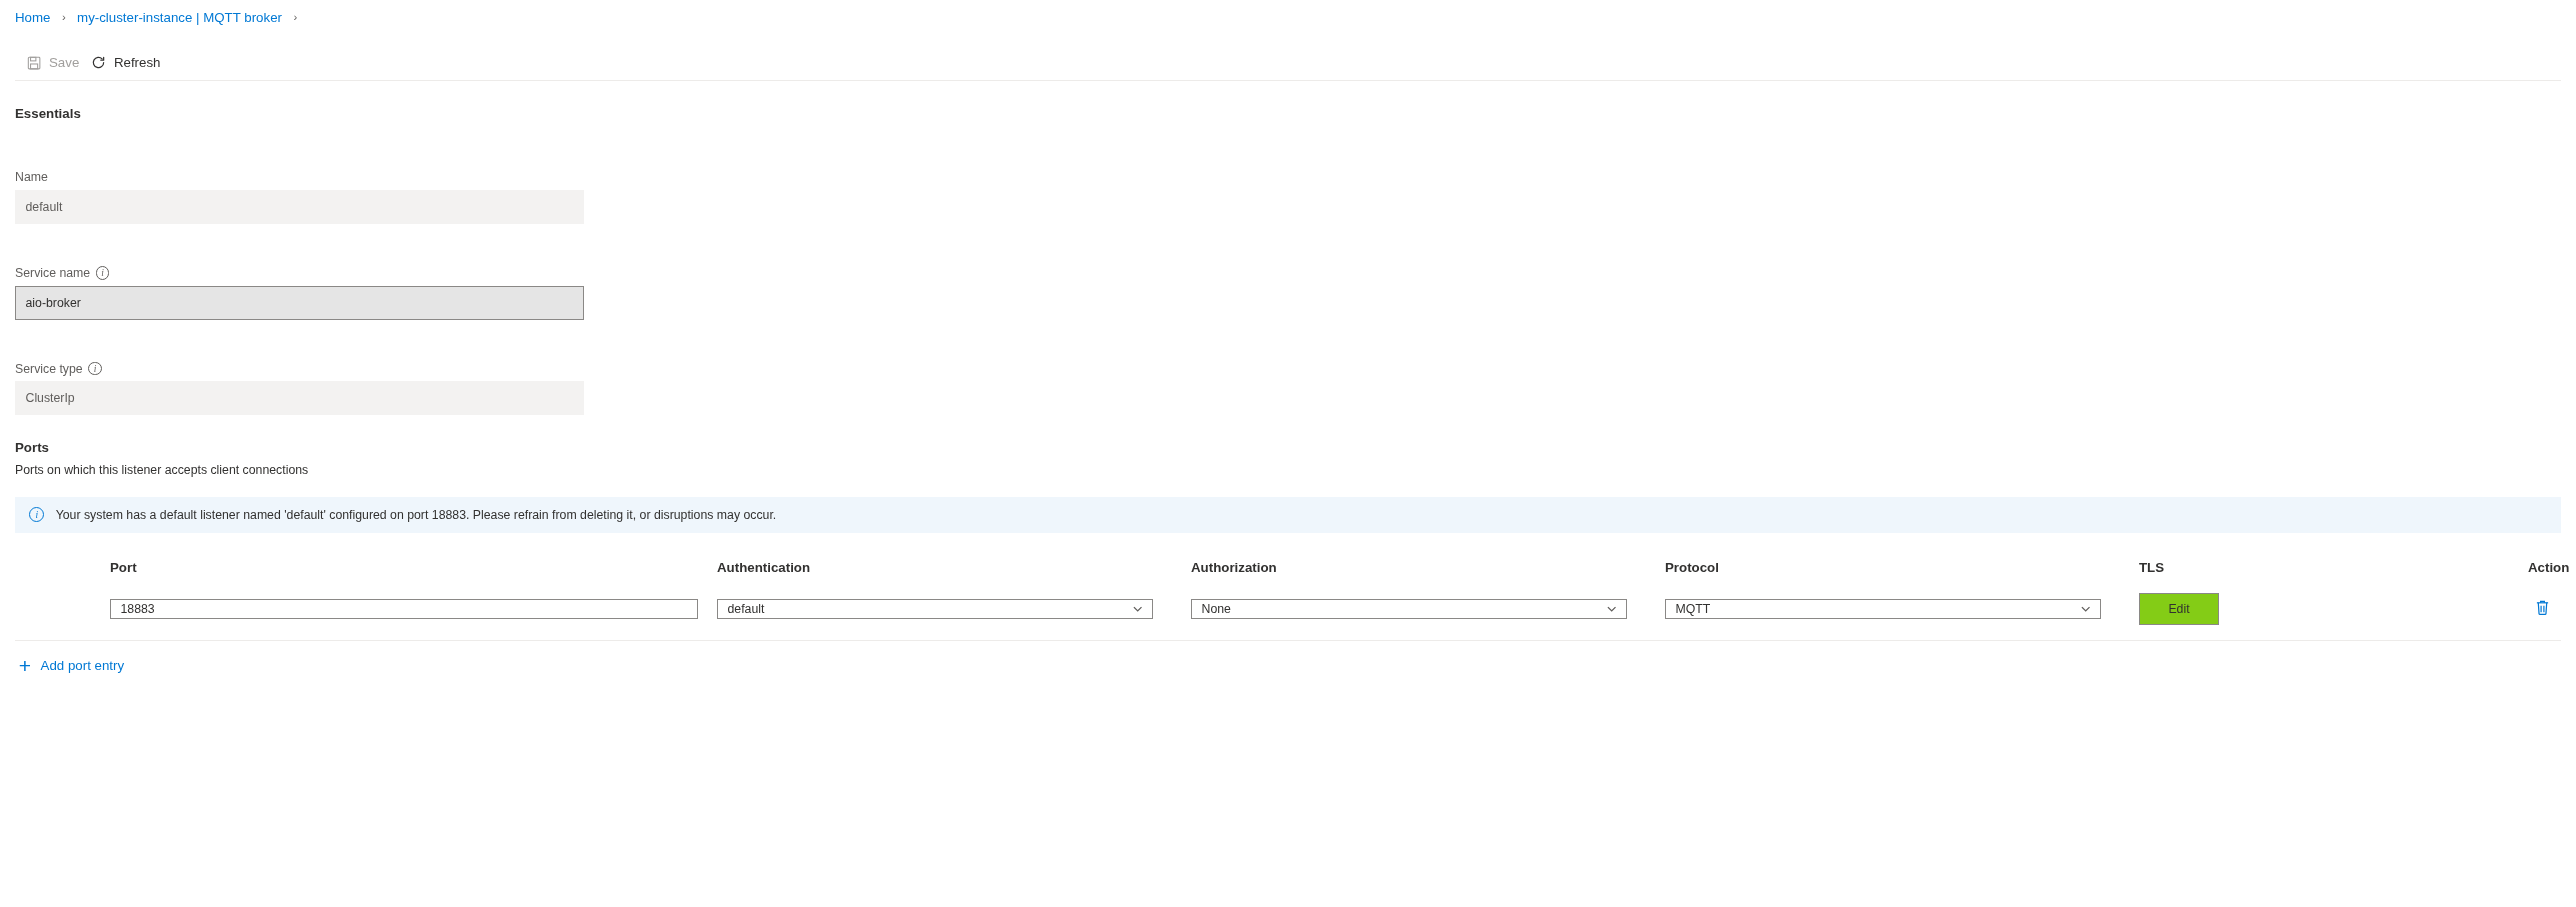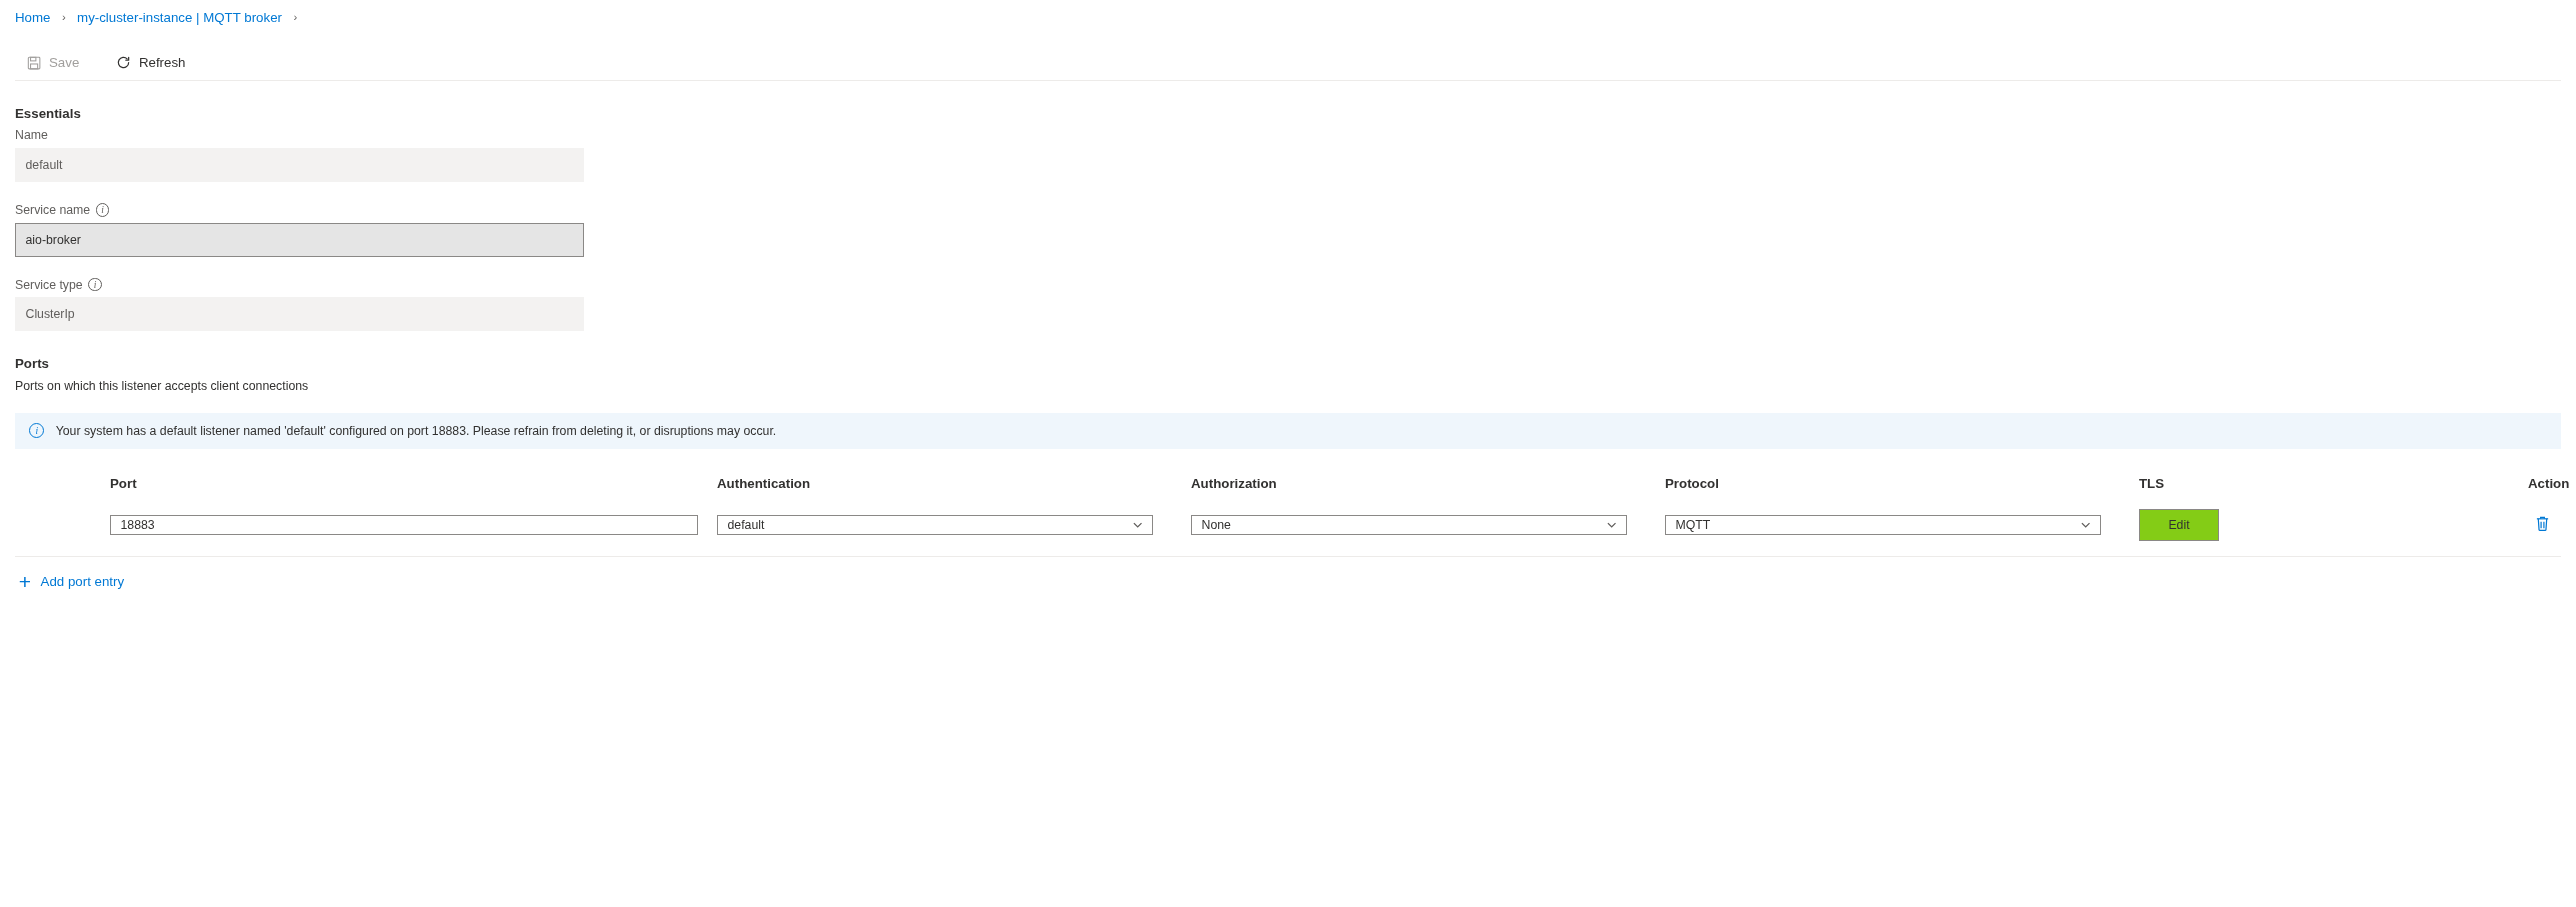--- a/index.html
+++ b/index.html
@@ -30,21 +30,21 @@
     gap: 17px;
     padding: 5.7px 0 11.4px 0;
   }
   .page-title { font-size: 26.5px; font-weight: 600; color: #323130; }
   .more-dots { color: #605e5c; font-size: 17px; cursor: pointer; letter-spacing: 1.9px; }
 
   
   .toolbar {
     display: flex;
     align-items: center;
-    gap: 37px;
+    gap: 12px;
     padding: 25px 0 9.5px 11.4px;
     border-bottom: 0.9px solid #edebe9;
   }
   .tool-btn {
     display: flex;
     align-items: center;
     gap: 7.6px;
     font-size: 13.3px;
     color: #323130;
     cursor: pointer;
@@ -53,21 +53,21 @@
   }
   .tool-btn.disabled { color: #a19f9d; cursor: default; }
   .tool-btn .ico { width: 15px; height: 15px; display: inline-flex; align-items: center; justify-content: center; }
 
   
   .section { padding-top: 25px; }
   .section-title { font-size: 13.3px; font-weight: 600; padding-bottom: 7.6px; color:#323130; }
   .section-desc { font-size: 12.3px; color: #323130; padding-bottom: 20px; }
 
   
-  .field { margin-bottom: 21px; }
+  .field { margin-bottom: 21px; margin-top: 42px; }
   .field-label {
     font-size: 12.3px;
     color: #605e5c;
     display: flex;
     align-items: center;
     gap: 5.7px;
     margin-bottom: 5.7px;
   }
   .field-input {
     width: 569px;

